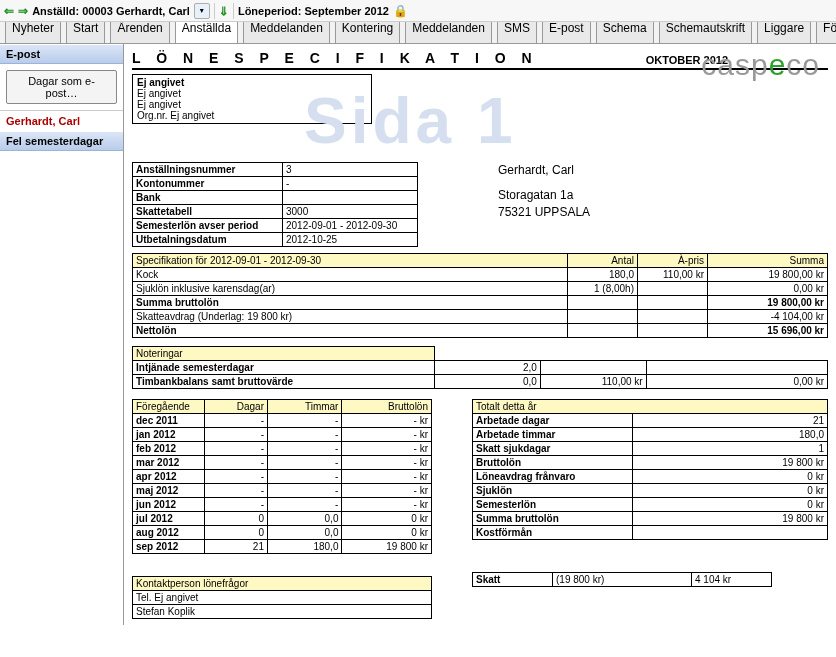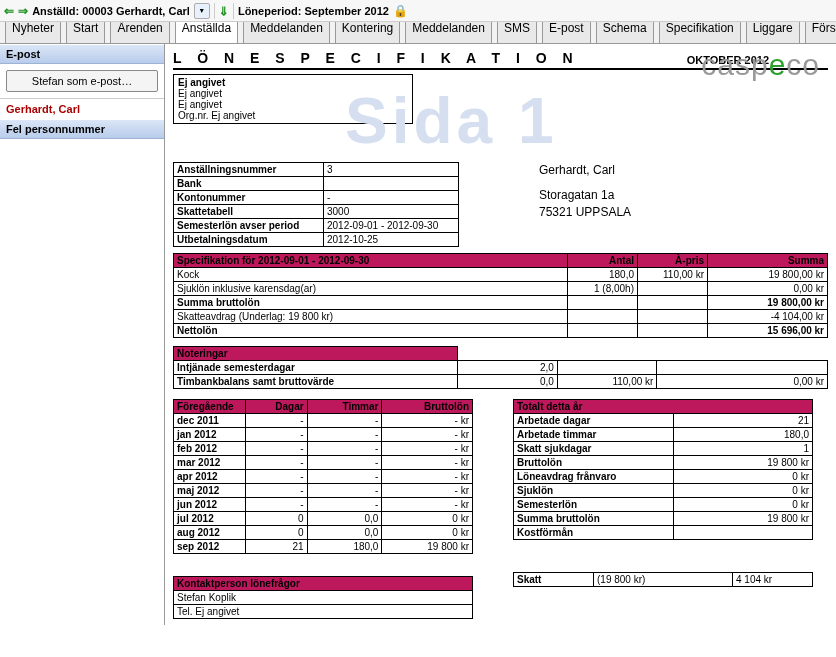--- a/index.html
+++ b/index.html
@@ -112,21 +112,21 @@
   .doc-title .month { font-size: 11px; font-weight: bold; margin-left: 108px; margin-top: 4px; }
 
   table { border-collapse: collapse; }
   .tbl td, .tbl th {
     border: 1px solid #000;
     padding: 1px 3px;
     font-size: 10px;
     text-align: left;
   }
   .tbl .num { text-align: right; }
-  .tbl .hdr, .tbl th { background: #be185d; font-weight: bold; }
+  .tbl .hdr, .tbl th { background: #fef9c3; font-weight: normal; }
   .tbl .bold { font-weight: bold; }
 
   .infobox { border: 1px solid #000; padding: 2px 4px; margin-bottom: 6px; width: 240px; font-size:10px; }
 
   .row-flex { display: flex; gap: 20px; align-items: flex-start; margin-top: 38px; }
 
   .emp-info tr td:first-child { width: 150px; font-weight: bold; }
   .emp-info tr td:nth-child(2) { width: 135px; }
   .name-addr { font-size: 12px; line-height: 1.4; }
 
@@ -142,21 +142,21 @@
   .notes-tbl td:nth-child(3) { width: 70px; text-align:right; }
   .notes-tbl td:nth-child(4) { width: 120px; text-align:right; }
 
   .lower-row { display:flex; gap: 40px; margin-top:10px; }
   .prev-tbl td, .prev-tbl th { padding:1px 3px; }
   .prev-tbl th { text-align: right; }
   .prev-tbl th:first-child { text-align:left; }
   .prev-tbl td { text-align: right; }
   .prev-tbl td:first-child { text-align:left; font-weight:bold; width:72px; }
   .prev-tbl { width: 300px; }
-  .tot-tbl { width: 300px; }
+  .tot-tbl { width: 356px; }
   .tot-tbl td:first-child { font-weight:bold; width:160px; }
   .tot-tbl td:nth-child(2) { text-align:right; }
 
   .skatt-tbl { width: 300px; margin-top: 32px; }
   .skatt-tbl td:first-child { font-weight:bold; width:80px; }
   .skatt-tbl td:nth-child(2) { text-align:left; }
   .skatt-tbl td:nth-child(3) { text-align:left; width:80px; }
 
   .contact-tbl { width: 300px; margin-top: 22px; }
   .contact-tbl td { width: 100%; }
@@ -191,38 +191,38 @@
     <span class="tab">Kontering</span>
   <span class="indicator ind-red"></span>
     <span class="tab">Meddelanden</span>
   <span class="indicator ind-teal"></span>
     <span class="tab">SMS</span>
   <span class="indicator ind-olive"></span>
     <span class="tab">E-post</span>
   <span class="indicator ind-tan"></span>
     <span class="tab">Schema</span>
   <span class="indicator ind-green"></span>
-    <span class="tab">Specifikation</span>
+    <span class="tab">Schemautskrift</span>
   <span class="indicator ind-pink"></span>
     <span class="tab">Liggare</span>
   <span class="indicator ind-blue"></span>
     <span class="tab">Försäljning</span>
   <span class="indicator ind-olive"></span>
     <span class="tab">Dagsavstä</span>
 </div>
 
 <div class="main">
 
   <div class="sidebar">
     <div class="sidehdr">E-post</div>
     <div class="sidebox">
-      <button class="emailbtn">Stefan som e-post…</button>
+      <button class="emailbtn">Dagar som e-post…</button>
     </div>
     <div class="sidelink">Gerhardt, Carl</div>
-    <div class="sidehdr">Fel personnummer</div>
+    <div class="sidehdr">Fel semesterdagar</div>
   </div>
 
   <div class="doc">
     <div class="watermark">Sida 1</div>
     <div class="logo">casp<span class="e">e</span>co</div>
 
     <div class="doc-title">
       <span class="lbl">L Ö N E S P E C I F I K A T I O N</span>
       <span class="month">OKTOBER 2012</span>
     </div>
@@ -235,26 +235,26 @@
     </div>
 
     <div class="row-flex">
       <table class="tbl emp-info">
         <tbody>
             <tr>
               <td>Anställningsnummer</td>
               <td>3</td>
             </tr>
         <tr>
+              <td>Kontonummer</td>
+              <td>-</td>
+            </tr>
+        <tr>
               <td>Bank</td>
               <td></td>
-            </tr>
-        <tr>
-              <td>Kontonummer</td>
-              <td>-</td>
             </tr>
         <tr>
               <td>Skattetabell</td>
               <td>3000</td>
             </tr>
         <tr>
               <td>Semesterlön avser period</td>
               <td>2012-09-01 - 2012-09-30</td>
             </tr>
         <tr>
@@ -407,24 +407,24 @@
               </tr>
         </tbody>
           </table>
 
         <table class="tbl contact-tbl">
           <tbody>
               <tr>
                 <th class="hdr" style="width:180px">Kontaktperson lönefrågor</th>
               </tr>
           <tr>
+                <td>Tel. Ej angivet</td>
+              </tr>
+          <tr>
                 <td>Stefan Koplik</td>
-              </tr>
-          <tr>
-                <td>Tel. Ej angivet</td>
               </tr>
         </tbody>
           </table>
       </div>
 
       <div>
         <table class="tbl tot-tbl">
           <tbody>
               <tr>
                 <th class="hdr" colspan="2">Totalt detta år</th>

